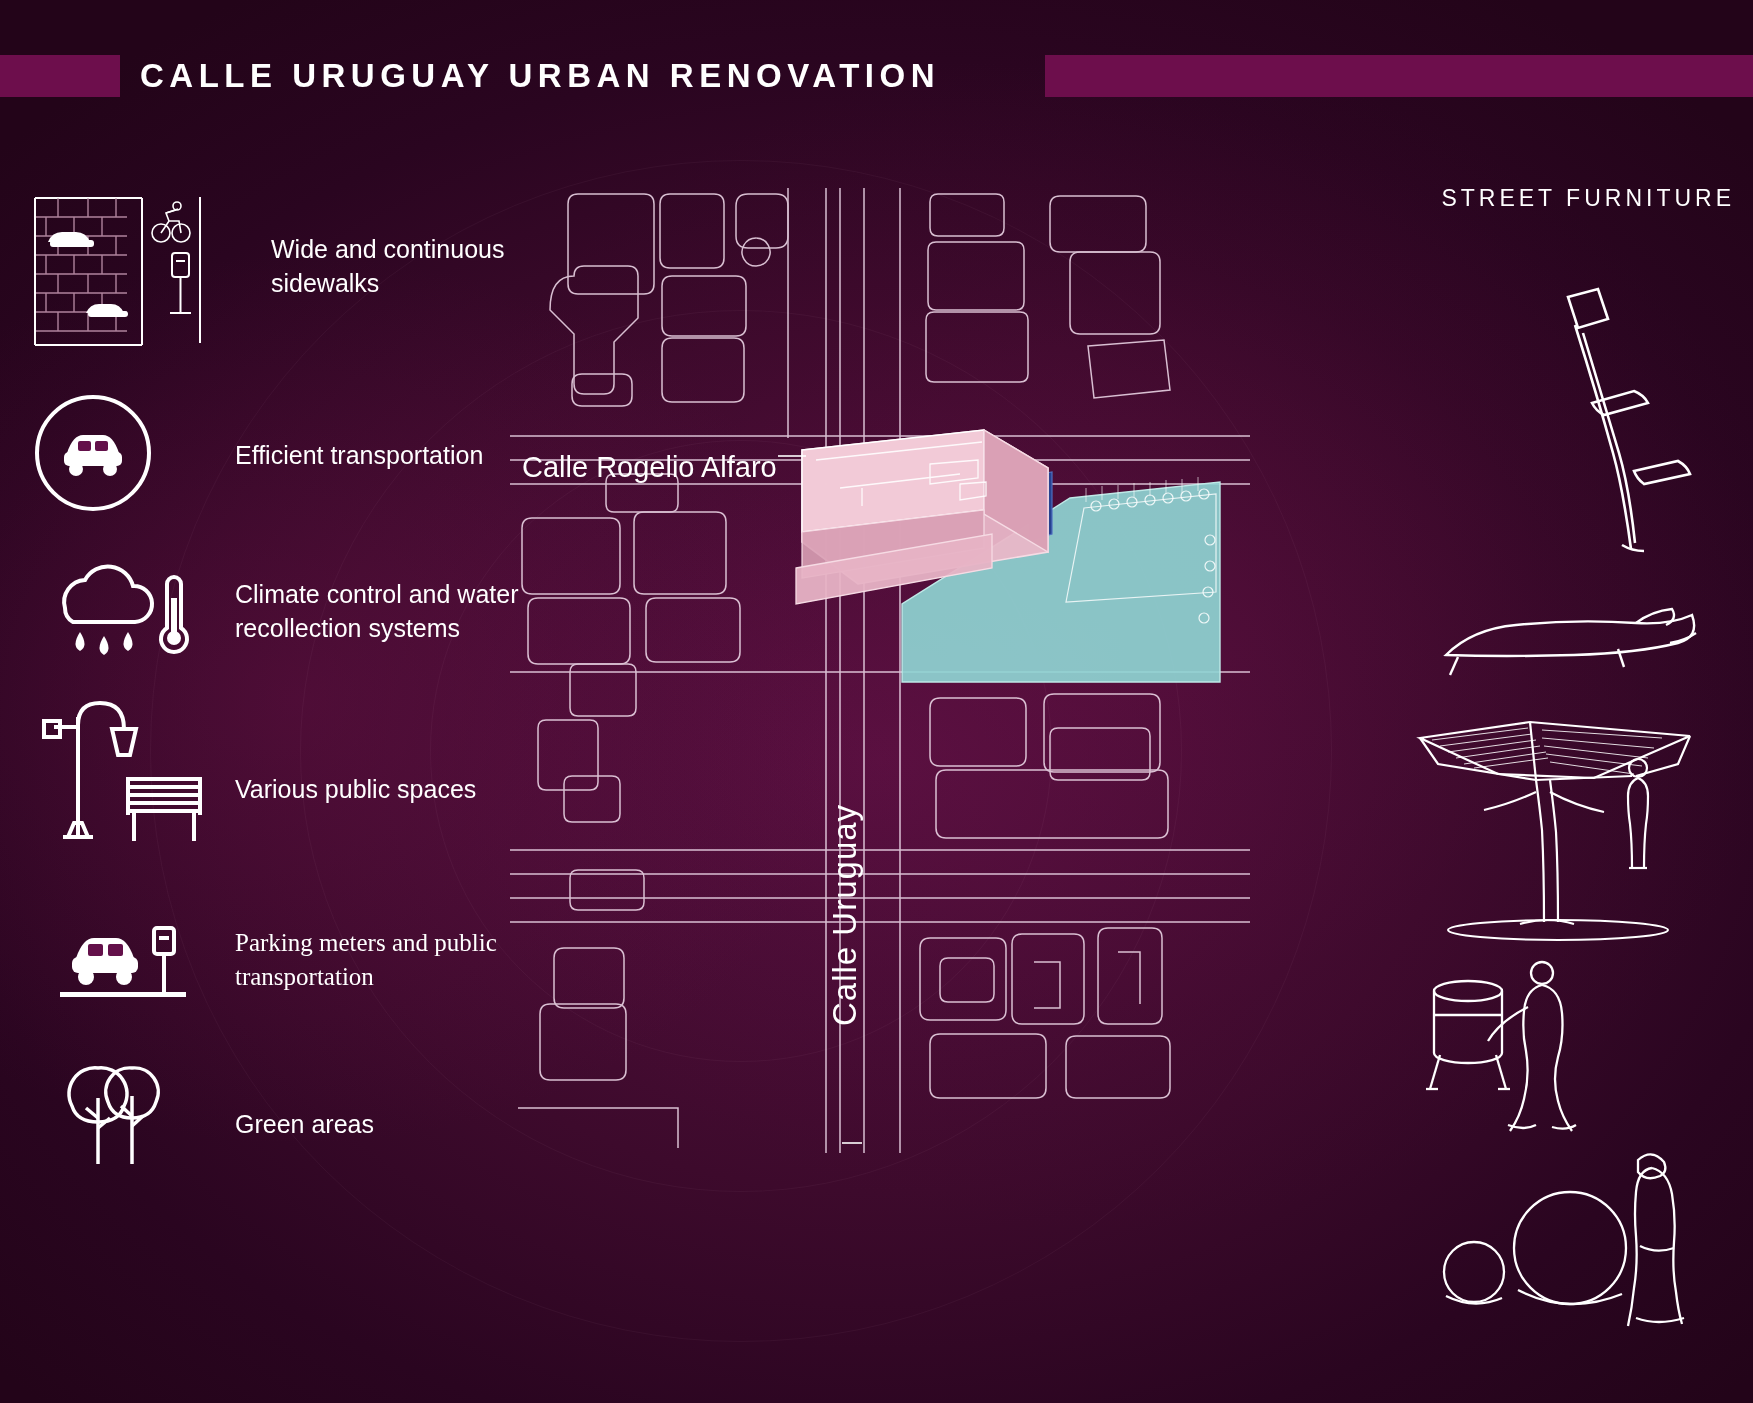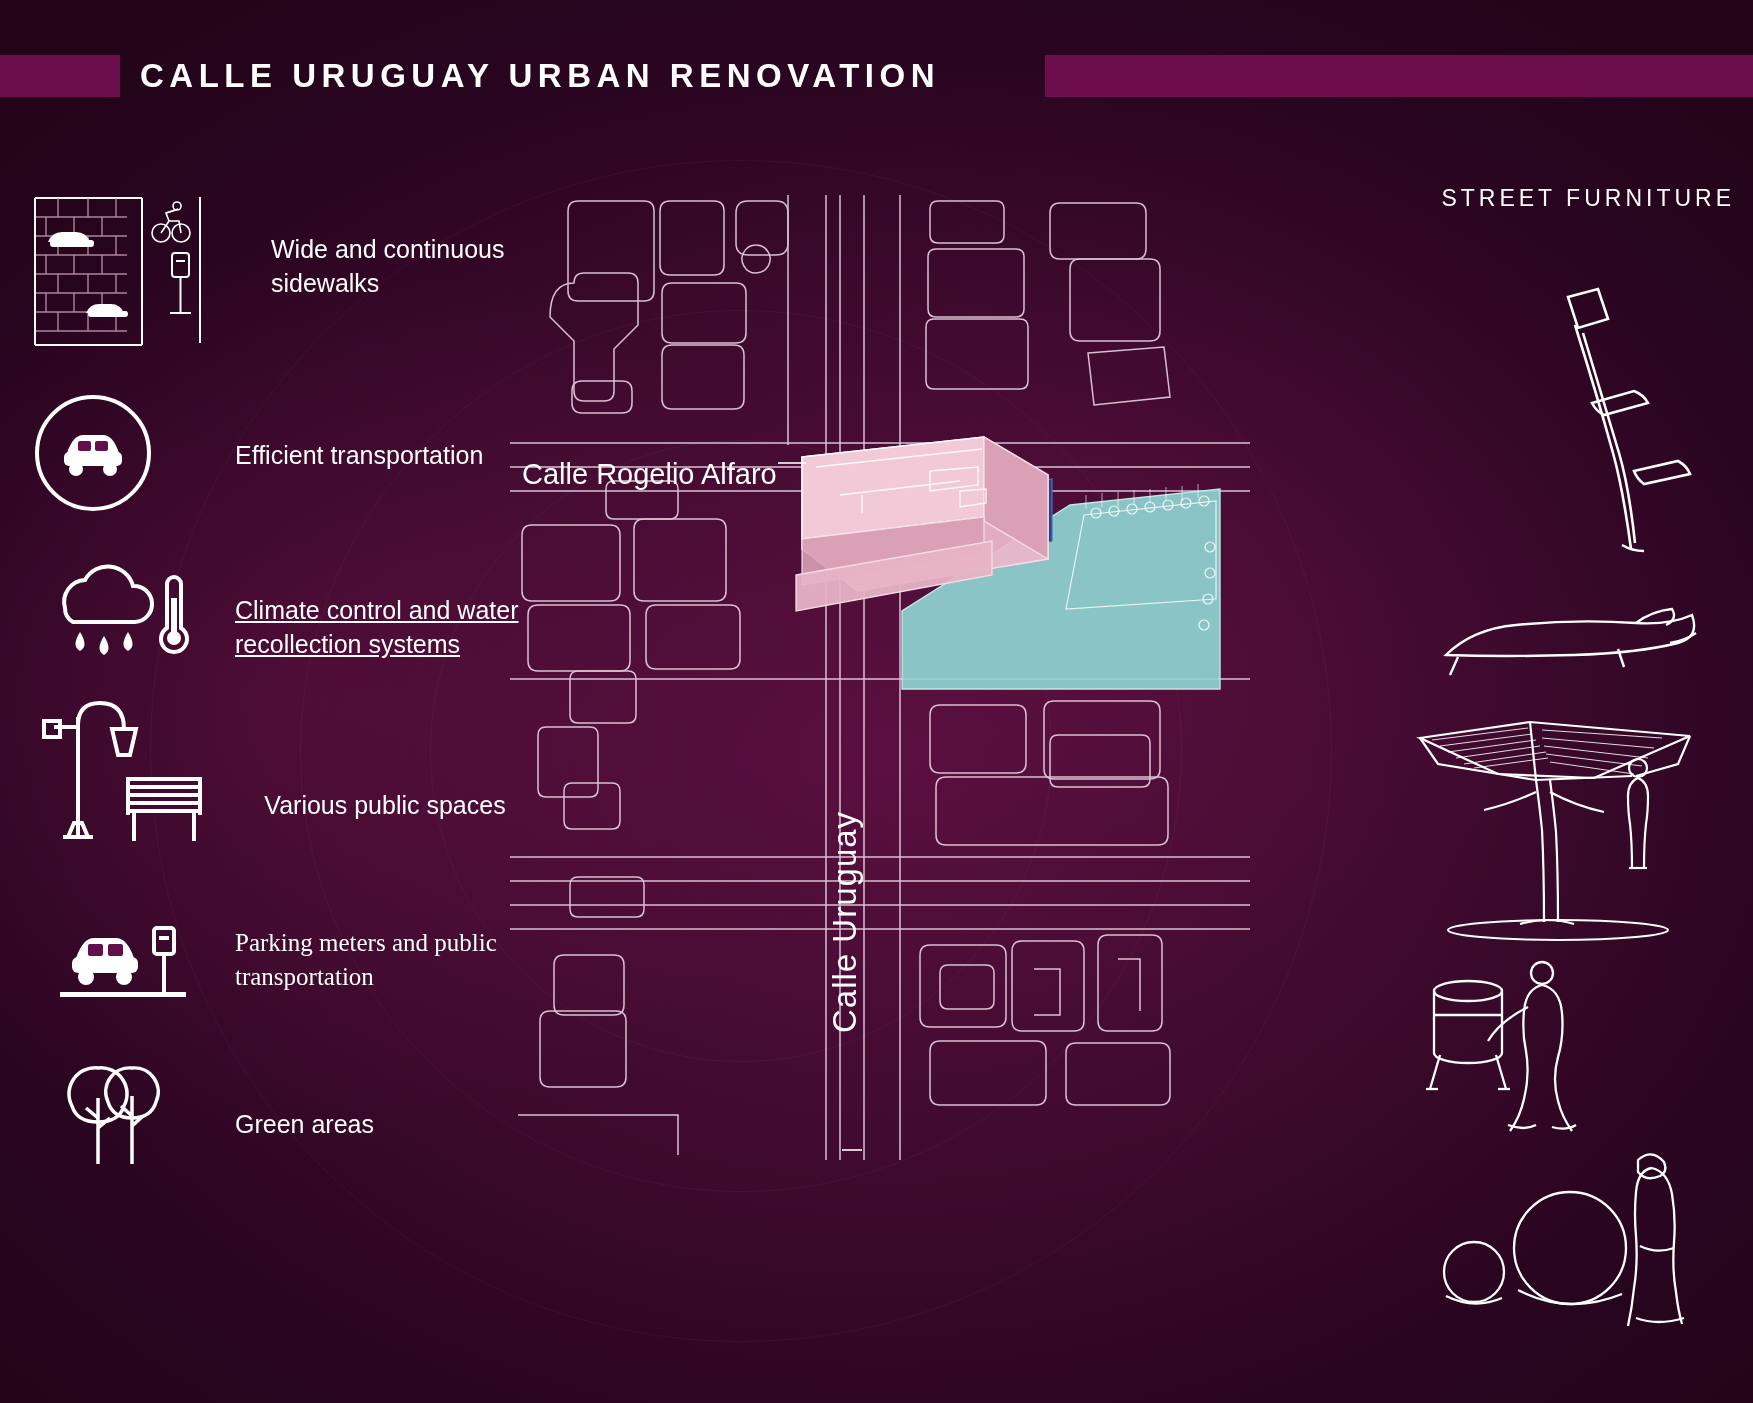--- a/index.html
+++ b/index.html
@@ -35,21 +35,21 @@
     font-weight:400;width:300px;
   }
 
   
   .sf-title{
     position:absolute;right:18px;top:185px;color:#ffffff;font-size:23px;
     letter-spacing:4px;font-weight:400;white-space:nowrap;
   }
 
   
-  .map{position:absolute;left:510px;top:195px;width:740px;height:965px;}
+  .map{position:absolute;left:510px;top:188px;width:740px;height:965px;}
   .street-label{
     position:absolute;color:#ffffff;font-size:29px;font-weight:400;white-space:nowrap;
   }
   .lbl-alfaro{left:12px;top:263px;}
   .lbl-uruguay{
     left:316px;top:838px;transform:rotate(-90deg);transform-origin:left top;
     font-size:33px;letter-spacing:1px;
   }
   .furn{position:absolute;}
   svg{display:block;overflow:visible;}
@@ -168,21 +168,21 @@
             <path d="M74 86 q-9 14 0 19 q9 -5 0 -19z"></path>
             <path d="M98 82 q-9 14 0 19 q9 -5 0 -19z"></path>
           </g>
           <g stroke="#ffffff" fill="none" stroke-width="4">
             <path d="M137 34 a7 7 0 0 1 14 0 v44 a13 13 0 1 1 -14 0 z"></path>
           </g>
           <circle cx="144" cy="88" r="7" fill="#ffffff"></circle>
           <rect x="141" y="48" width="6" height="40" fill="#ffffff"></rect>
         </svg>
       </div>
-      <div class="legend-txt" style="top:44px;text-decoration:underline;">Climate control and water recollection systems</div>
+      <div class="legend-txt" style="top:28px;">Climate control and water recollection systems</div>
     </div>
 
     <div class="legend-row" style="top:500px;">
       <div class="legend-ico">
         <svg width="175" height="170" viewBox="0 0 175 170">
           <g stroke="#ffffff" fill="none" stroke-width="4">
             <line x1="48" y1="22" x2="48" y2="142"></line>
             <path d="M48 30 q0 -22 22 -22 q24 0 24 26"></path>
             <path d="M82 34 h24 l-6 26 h-12 z"></path>
             <line x1="24" y1="32" x2="48" y2="32"></line>
@@ -195,21 +195,21 @@
             <rect x="98" y="84" width="72" height="8"></rect>
             <rect x="98" y="100" width="72" height="8"></rect>
             <line x1="98" y1="116" x2="170" y2="116"></line>
             <line x1="104" y1="116" x2="104" y2="146"></line>
             <line x1="164" y1="116" x2="164" y2="146"></line>
             <line x1="98" y1="84" x2="98" y2="120"></line>
             <line x1="170" y1="84" x2="170" y2="120"></line>
           </g>
         </svg>
       </div>
-      <div class="legend-txt" style="top:94px;text-align:center;">Various public spaces</div>
+      <div class="legend-txt" style="top:78px;">Various public spaces</div>
     </div>
 
     <div class="legend-row" style="top:705px;">
       <div class="legend-ico">
         <svg width="175" height="130" viewBox="0 0 175 130">
           <g fill="#ffffff">
             <path d="M46 58 q7 -20 18 -20 h22 q11 0 18 20 z"></path>
             <rect x="42" y="57" width="66" height="16" rx="6"></rect>
             <circle cx="56" cy="77" r="8"></circle>
               <circle cx="94" cy="77" r="8"></circle>

